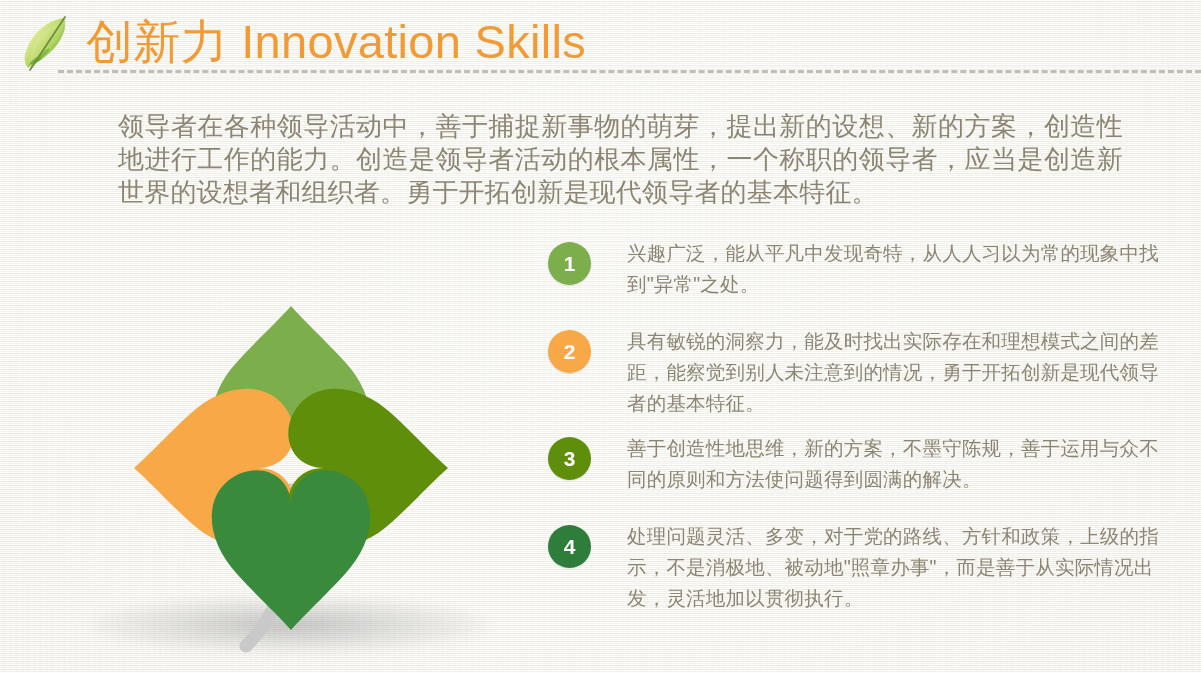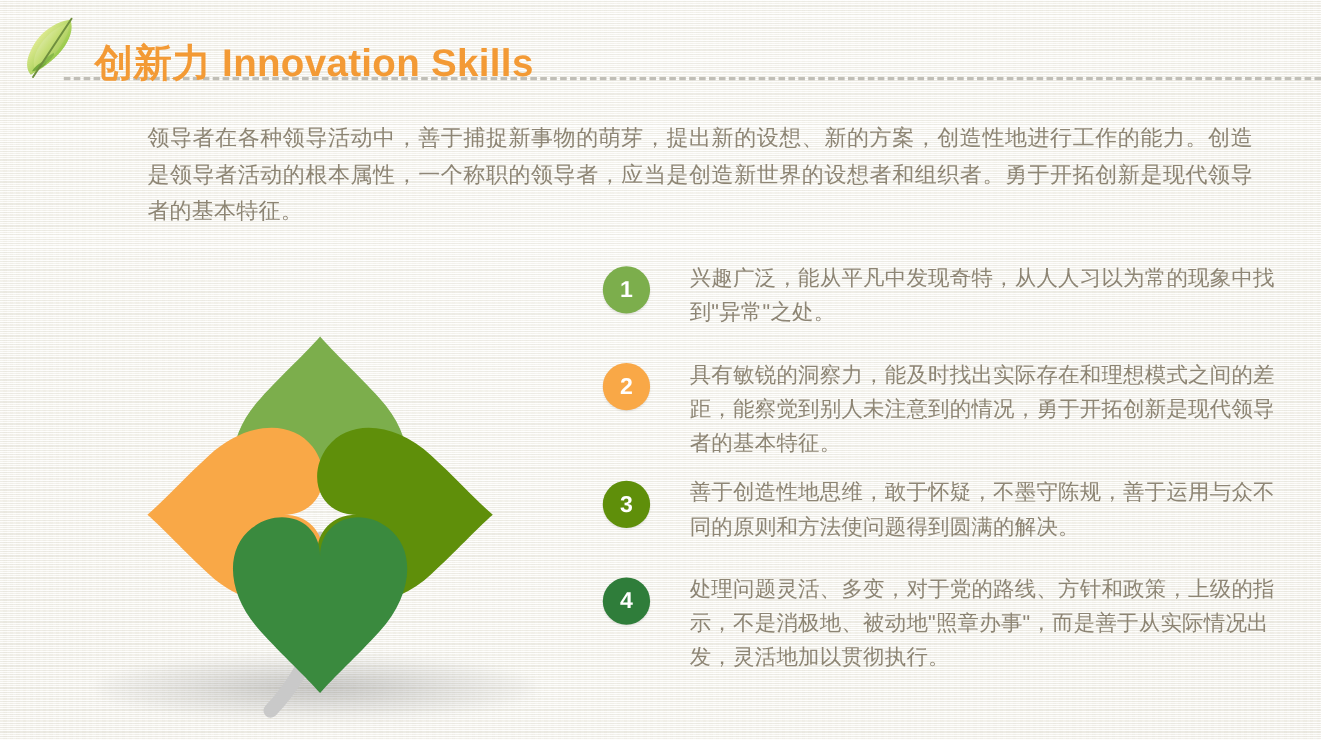--- a/index.html
+++ b/index.html
@@ -53,46 +53,46 @@
 
   .feather-icon {
     position: absolute;
     left: 18px; top: 14px;
     width: 72px; height: 62px;
   }
 
   .slide-title {
     position: absolute;
     left: 86px;
-    top: 36px;
-    font-size: 35px;
-    font-weight: bold;
+    top: 20px;
+    font-size: 47px;
+    font-weight: normal;
     color: #f39a35;
     letter-spacing: 0.3px;
     white-space: nowrap;
     line-height: 44px;
   }
 
   .title-divider {
     position: absolute;
     left: 58px;
     top: 70px;
     width: 1143px;
     height: 0;
     border-top: 3px dashed #b7b5ad;
     opacity: 0.85;
   }
 
   
   .intro-paragraph {
     position: absolute;
-    left: 134px;
+    left: 118px;
     top: 110px;
     width: 1005px;
-    font-size: 20px;
+    font-size: 26px;
     line-height: 33px;
     color: #8d8574;
     text-align: justify;
     letter-spacing: 0.2px;
   }
 
   
   .clover-wrap {
     position: absolute;
     left: 78px;
@@ -246,21 +246,21 @@
       <div class="point-text">兴趣广泛，能从平凡中发现奇特，从人人习以为常的现象中找到"异常"之处。</div>
     </div>
 
     <div class="point-row row-gap-2">
       <div class="point-badge" style="background-color: rgb(249, 168, 71);">2</div>
       <div class="point-text">具有敏锐的洞察力，能及时找出实际存在和理想模式之间的差距，能察觉到别人未注意到的情况，勇于开拓创新是现代领导者的基本特征。</div>
     </div>
 
     <div class="point-row row-gap-3">
       <div class="point-badge" style="background-color: rgb(95, 143, 10);">3</div>
-      <div class="point-text">善于创造性地思维，敢于怀疑，不墨守陈规，善于运用与众不同的原则和方法使问题得到圆满的解决。</div>
+      <div class="point-text">善于创造性地思维，新的方案，不墨守陈规，善于运用与众不同的原则和方法使问题得到圆满的解决。</div>
     </div>
 
     <div class="point-row">
       <div class="point-badge" style="background-color: rgb(47, 125, 58);">4</div>
       <div class="point-text">处理问题灵活、多变，对于党的路线、方针和政策，上级的指示，不是消极地、被动地"照章办事"，而是善于从实际情况出发，灵活地加以贯彻执行。</div>
     </div>
 
   </div>
 
 </div>

